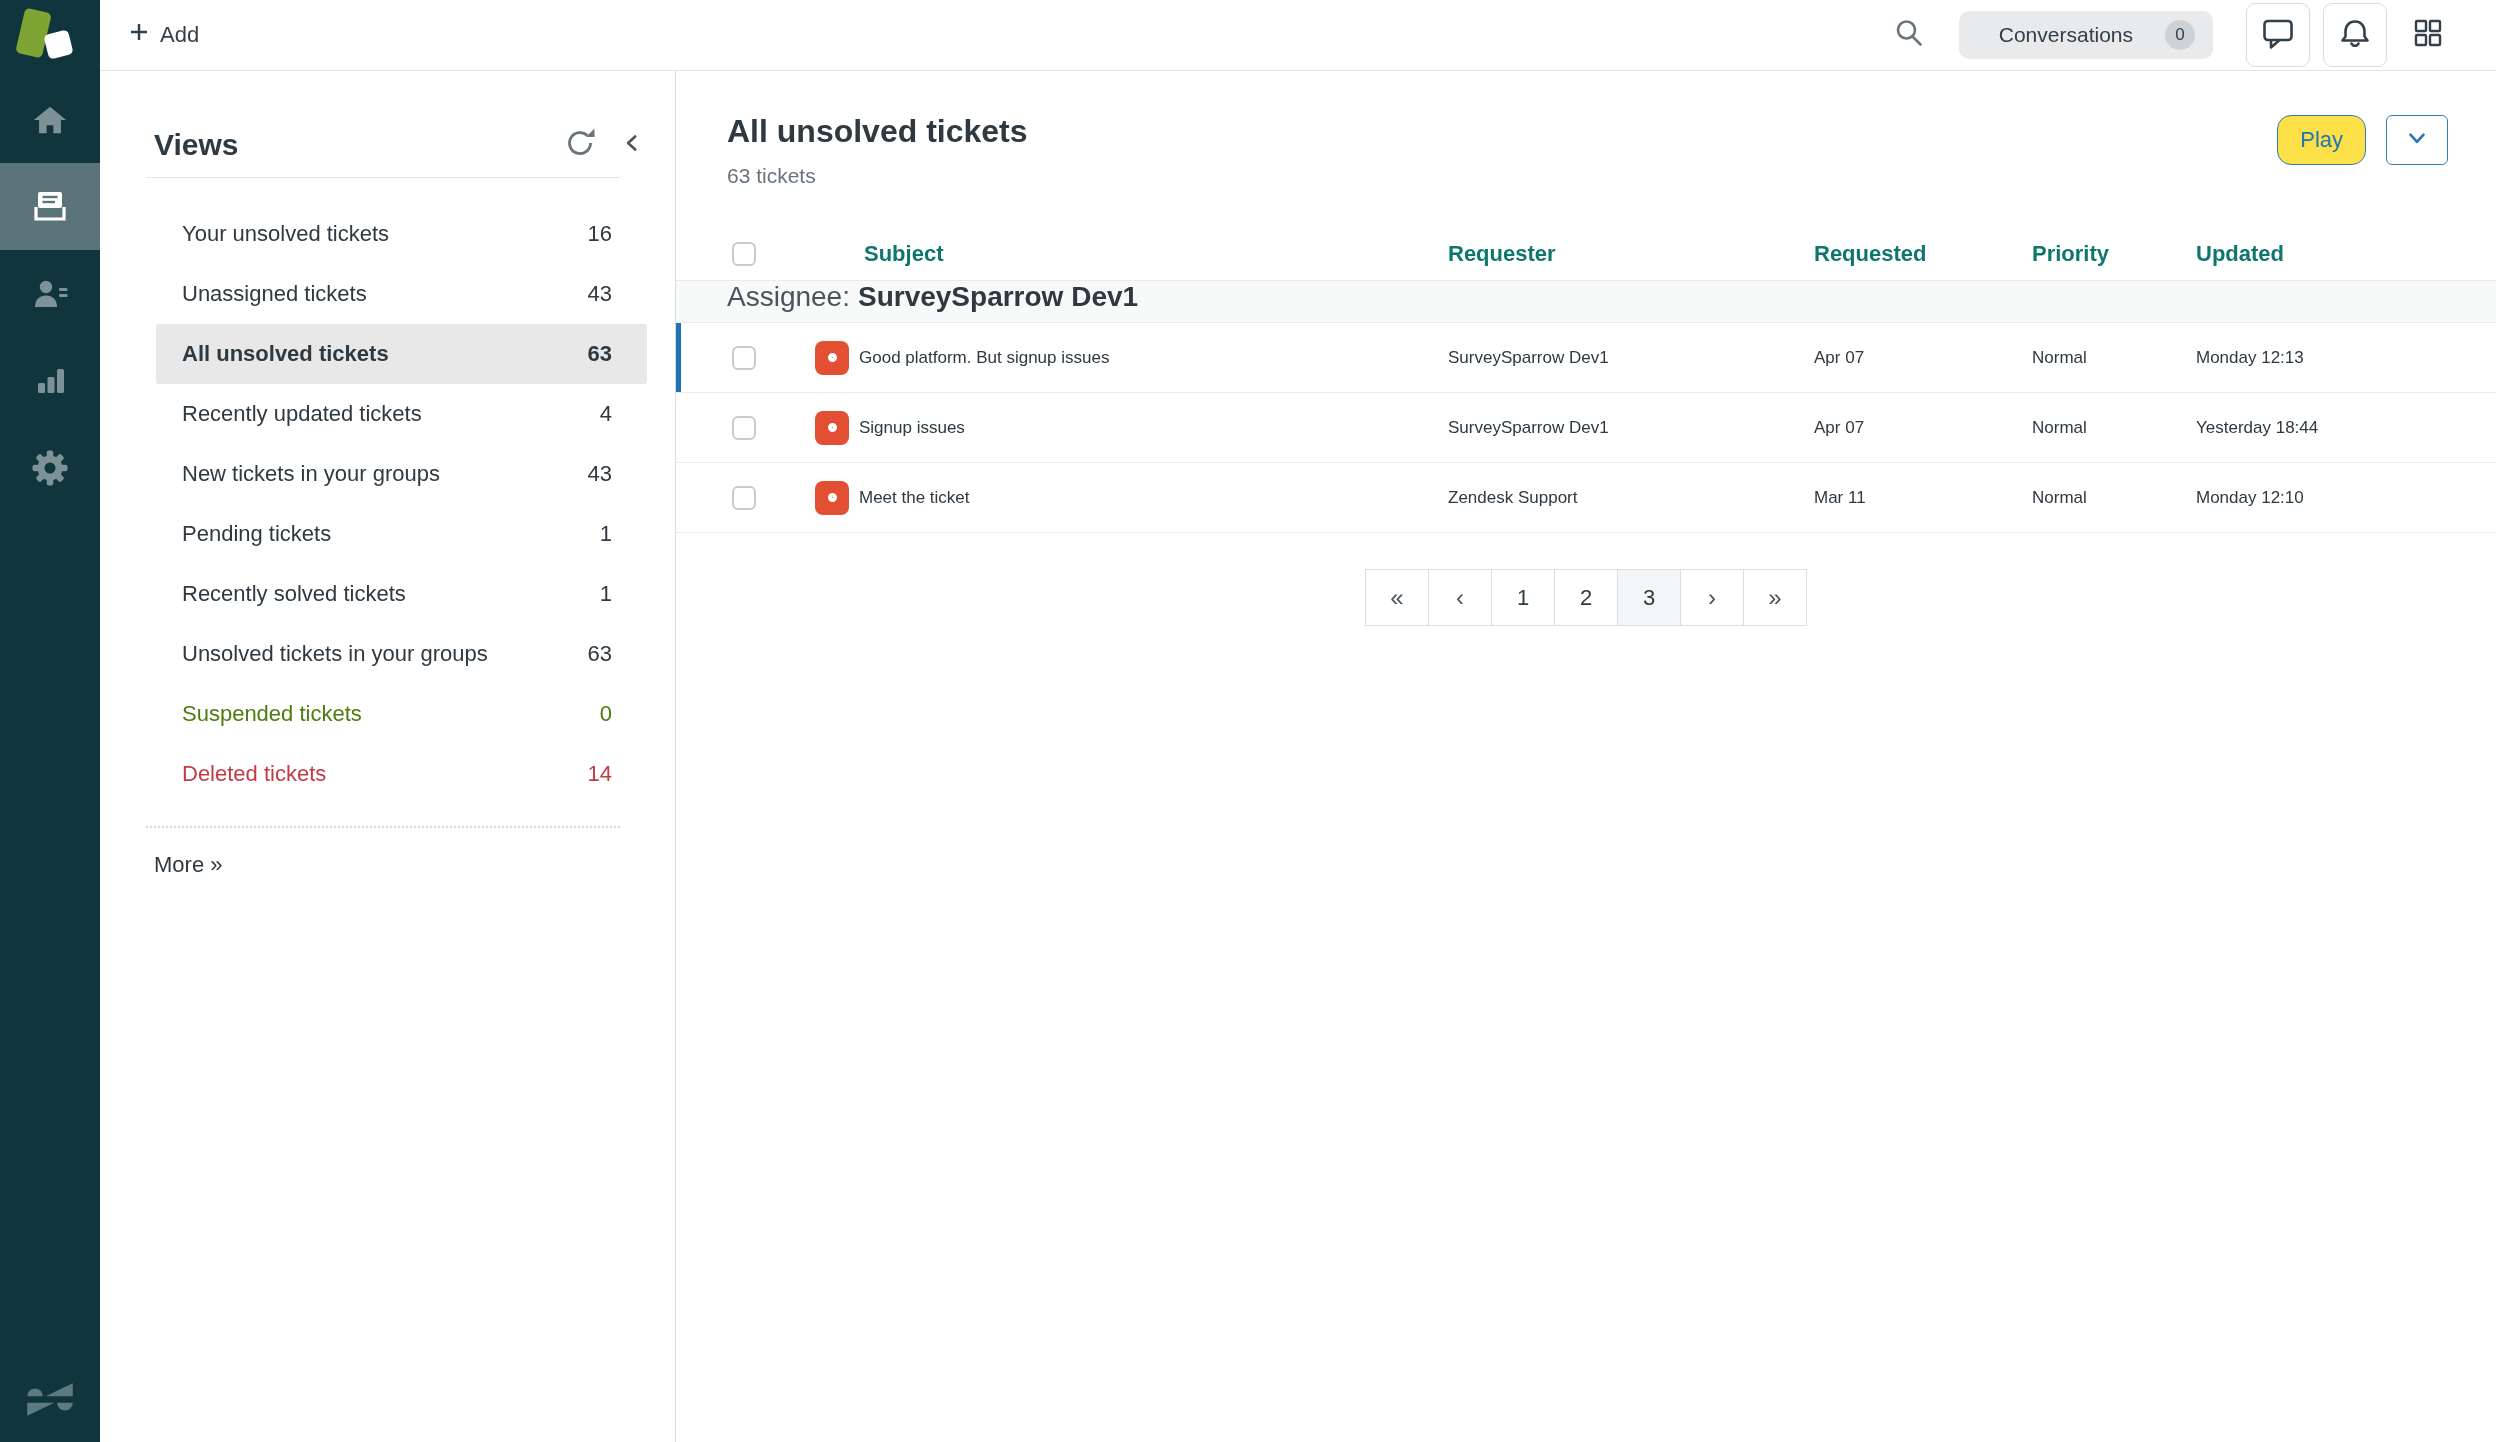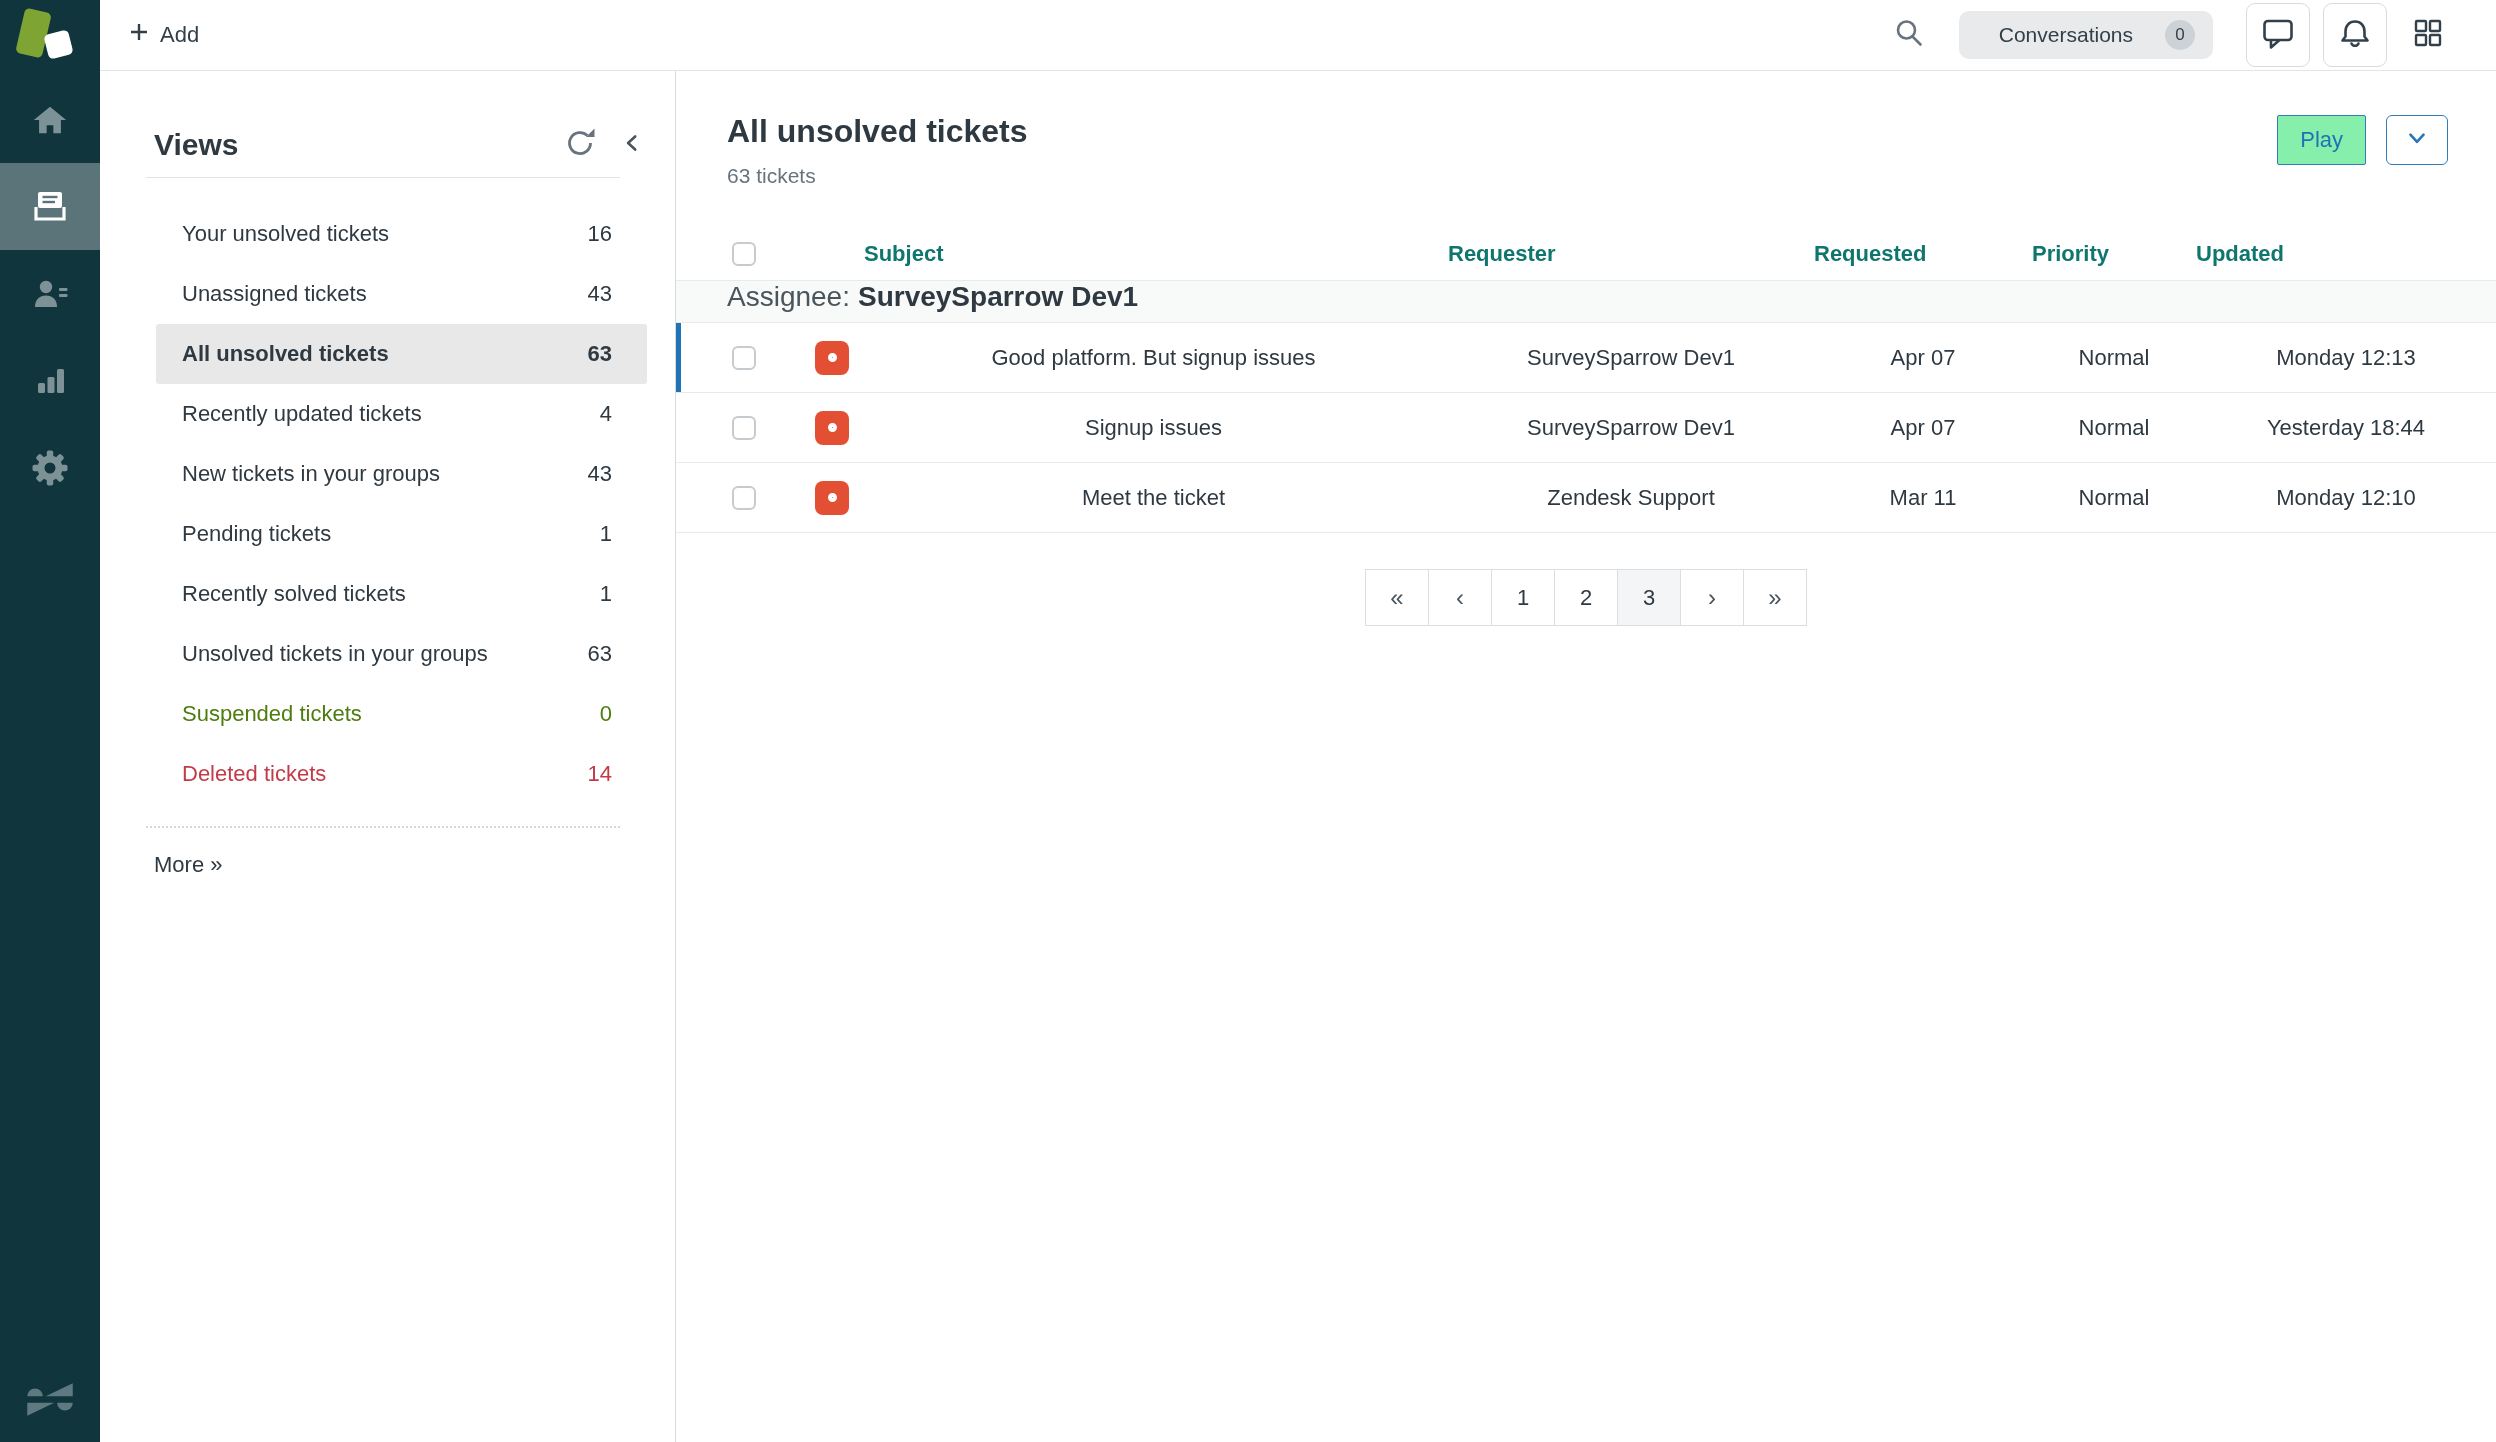--- a/index.html
+++ b/index.html
@@ -77,21 +77,21 @@
   .views-more-divider { border-top:2px dotted #D3D8DB; margin:22px 55px 0 46px; }
   .more-link { margin:24px 0 0 54px; font-size:22px; color:#2F3941; cursor:pointer; display:inline-block; }
   
   .main-content { flex:1; display:flex; flex-direction:column; min-width:0; }
   .content-header { padding:42px 48px 0 51px; display:flex; align-items:flex-start; }
   .title-block { flex:1; }
   .page-title { font-size:32px; font-weight:700; color:#2F3941; }
   .page-subtitle { font-size:21px; color:#68737D; margin-top:14px; }
   .header-actions { display:flex; gap:20px; margin-top:2px; }
   .play-btn {
-    height:50px; padding:0 22px; background:#86efac; border:1.5px solid #2F7DBD; border-radius:2px;
+    height:50px; padding:0 22px; background:#fde047; border:1.5px solid #2F7DBD; border-radius:14px;
     color:#1F73B7; font-size:22px; display:flex; align-items:center; justify-content:center; cursor:pointer;
     font-family:inherit;
   }
   .play-menu-btn {
     width:62px; height:50px; background:#fff; border:1.5px solid #2F7DBD; border-radius:6px;
     display:flex; align-items:center; justify-content:center; cursor:pointer;
   }
   
   .ticket-table { margin-top:40px; }
   .trow { display:flex; align-items:center; }
@@ -107,22 +107,22 @@
   .th-cell { cursor:pointer; }
   .checkbox {
     width:24px; height:24px; border:2px solid #C6CBD0; border-radius:6px; background:#fff; cursor:pointer;
   }
   .group-row {
     height:43px; background:#F8F9F9; border-top:1px solid #E9EBEB; border-bottom:1px solid #E9EBEB;
     display:flex; align-items:flex-start; padding-left:51px; font-size:28px; color:#49545C;
   }
   .group-row b { color:#2F3941; margin-left:8px; font-weight:700; }
   .ticket-row {
-    height:70px; border-bottom:1px solid #E9EBEB; font-size:22px; color:#2F3941;
-    position:relative; cursor:pointer; background:#fff;text-align:center;
+    height:70px; border-bottom:1px solid #E9EBEB; font-size:17px; color:#2F3941;
+    position:relative; cursor:pointer; background:#fff;
   }
   .ticket-row.selected::before {
     content:""; position:absolute; left:0; top:0; bottom:0; width:5px; background:#1F73B7;
   }
   .status-badge {
     width:34px; height:34px; border-radius:8px; background:#E34F32;
     display:flex; align-items:center; justify-content:center;
   }
   .status-badge span {
     width:9px; height:9px; border:4.5px solid #fff; border-radius:50%; display:block;

